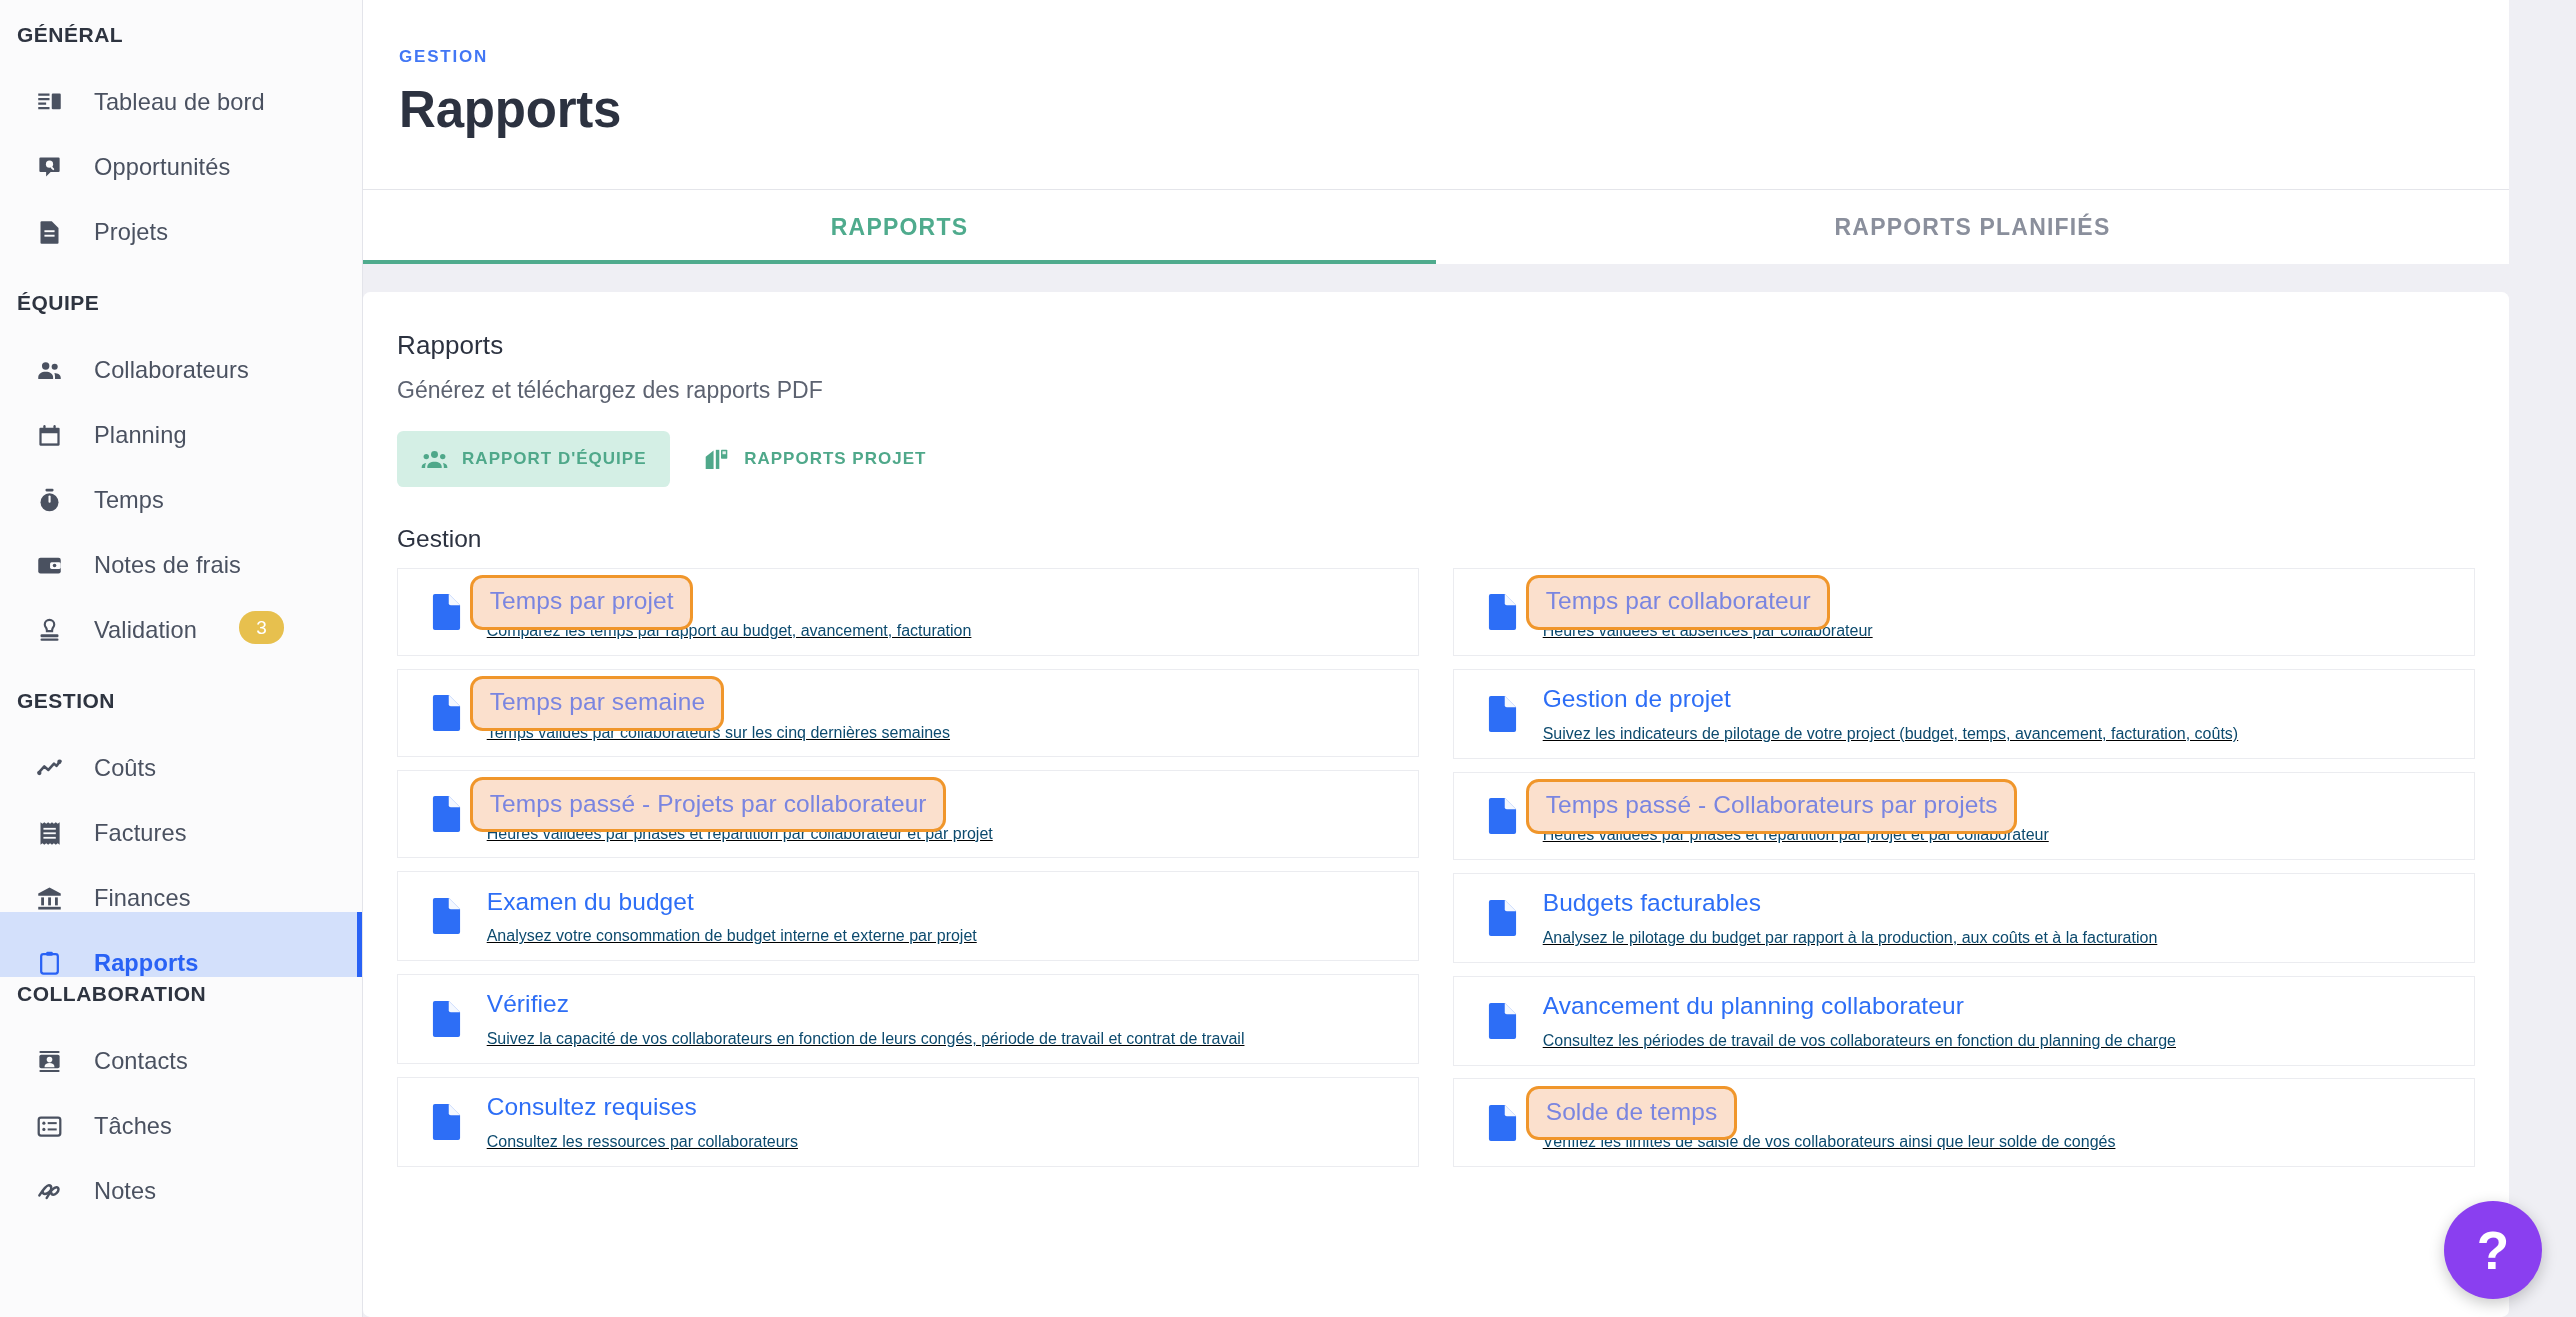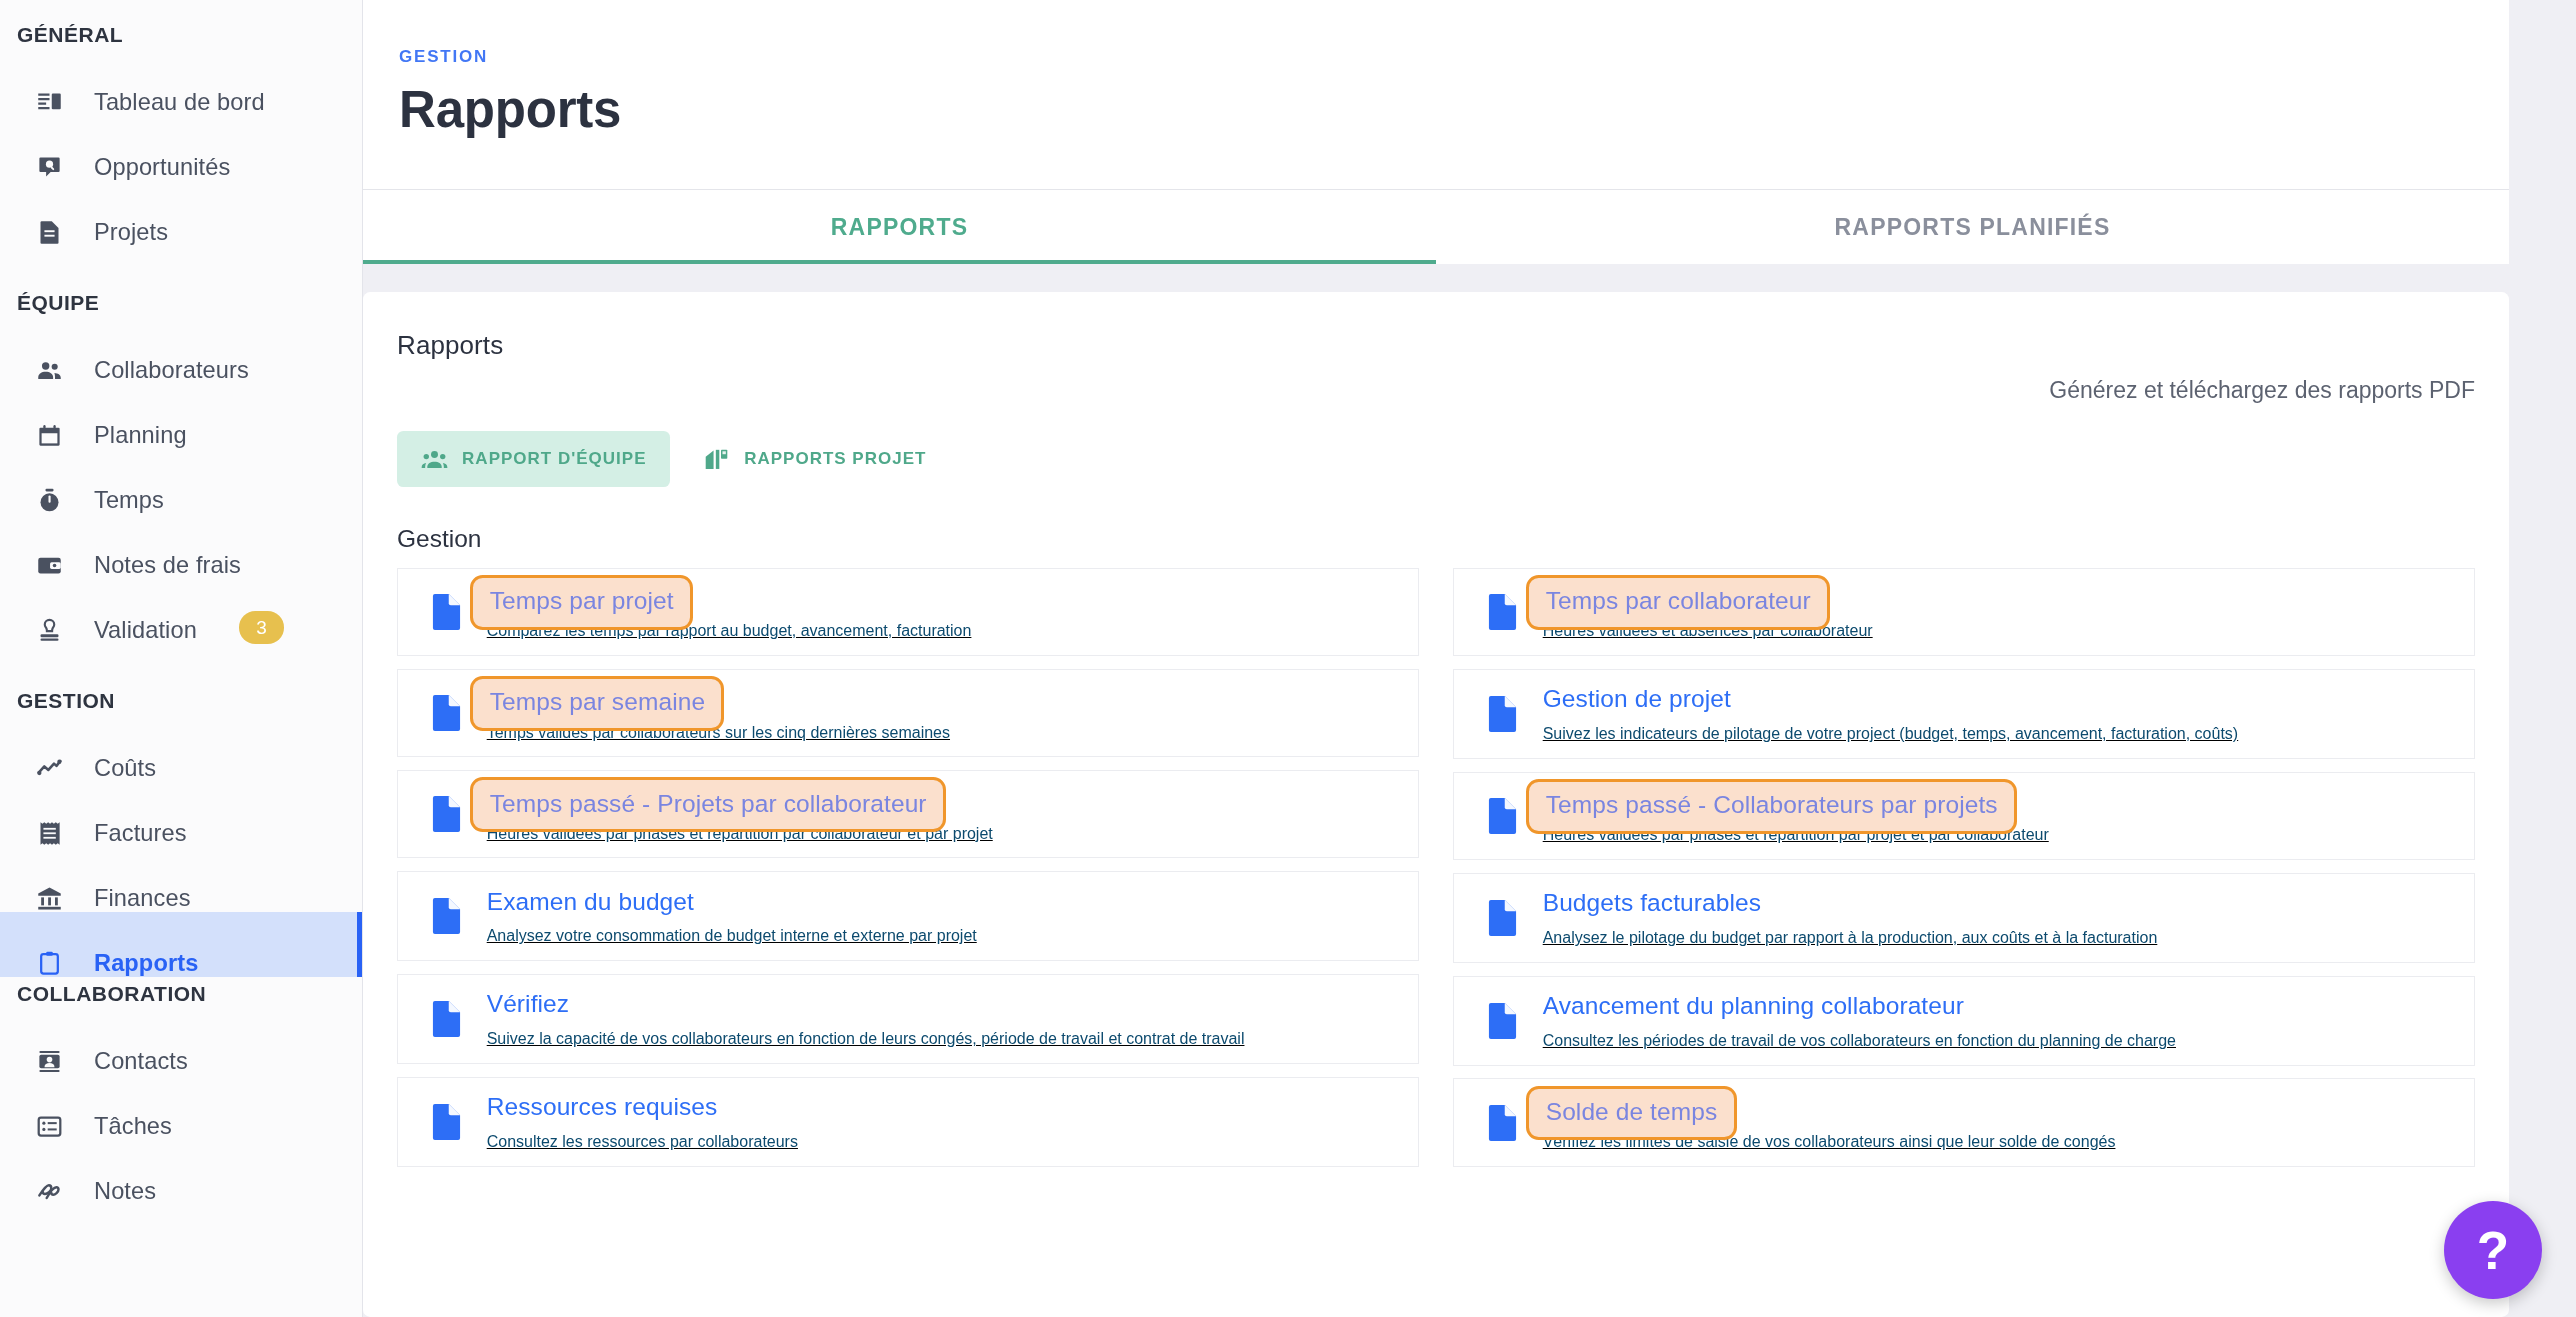--- a/index.html
+++ b/index.html
@@ -171,21 +171,20 @@
 
   #section-title {
     font-size: 26px;
     color: #2C3240;
     letter-spacing: 0.1px;
   }
   #section-sub {
     font-size: 23px;
     color: #5C6270;
     margin-top: 16.3px;
-    text-align: right;
   }
 
   #action-buttons {
     display: flex;
     align-items: center;
     margin-top: 27px;
     gap: 9px;
   }
   .act-btn {
     display: flex;
@@ -569,21 +568,21 @@
               </div>
             </div>
             <div class="report-card">
               <div class="card-icon">
                 <svg width="31" height="38" viewBox="0 0 34 42" fill="currentColor" aria-hidden="true">
                   <path d="M2 3.2A2.2 2.2 0 014.2 1h15.3L32 13.6V38.8A2.2 2.2 0 0129.8 41H4.2A2.2 2.2 0 012 38.8V3.2z"></path>
                   <path d="M19.5 1L32 13.6H21.7a2.2 2.2 0 01-2.2-2.2V1z" fill="#fff" opacity=".95"></path>
                 </svg>
               </div>
               <div class="card-body">
-                <div><span class="card-title">Ressources requises</span></div>
+                <div><span class="card-title">Consultez requises</span></div>
                 <div class="card-desc">Consultez les ressources par collaborateurs</div>
               </div>
             </div>
           </div>
         <div class="card-col" id="col-right">
             <div class="report-card">
               <div class="card-icon">
                 <svg width="31" height="38" viewBox="0 0 34 42" fill="currentColor" aria-hidden="true">
                   <path d="M2 3.2A2.2 2.2 0 014.2 1h15.3L32 13.6V38.8A2.2 2.2 0 0129.8 41H4.2A2.2 2.2 0 012 38.8V3.2z"></path>
                   <path d="M19.5 1L32 13.6H21.7a2.2 2.2 0 01-2.2-2.2V1z" fill="#fff" opacity=".95"></path>

